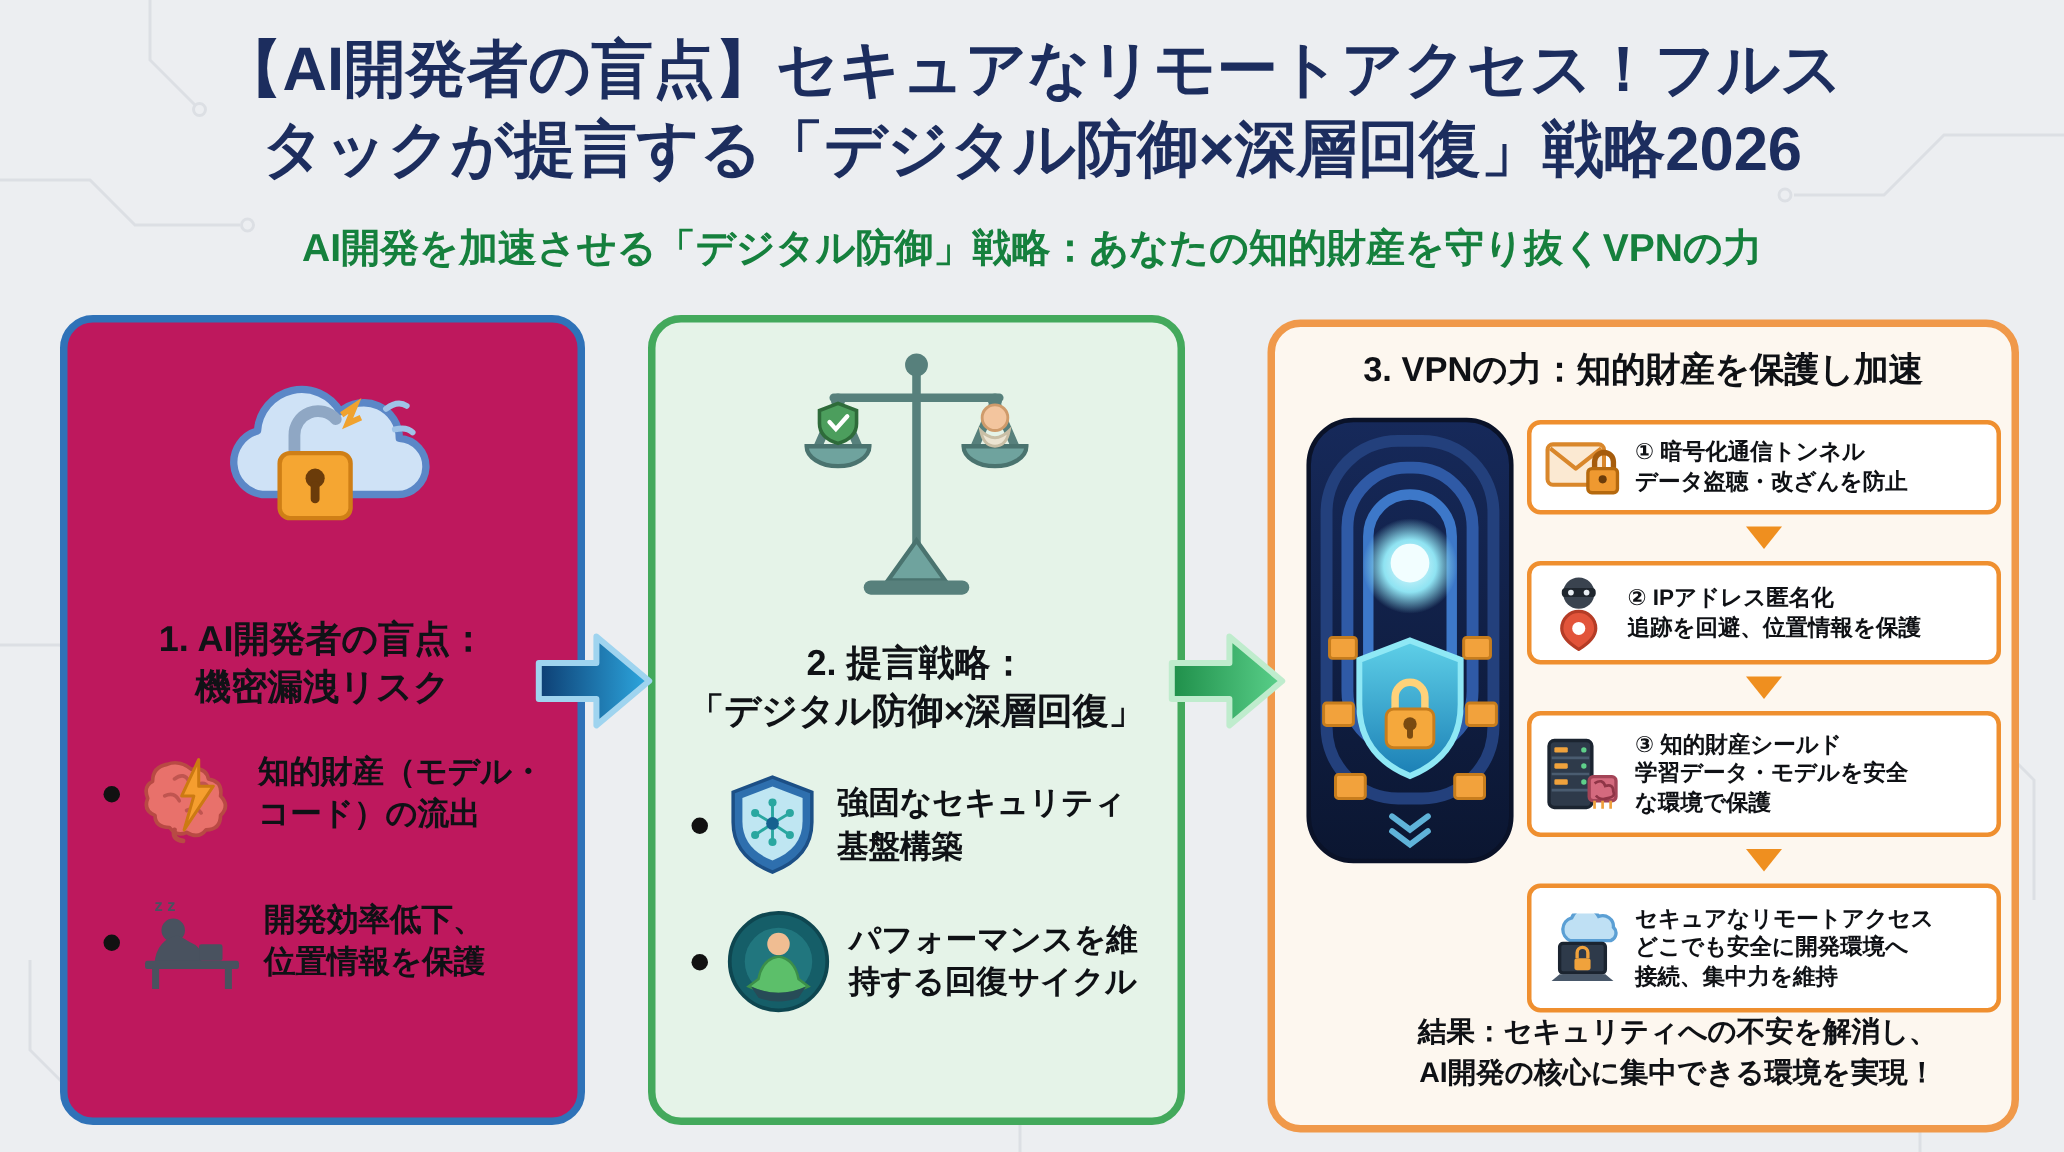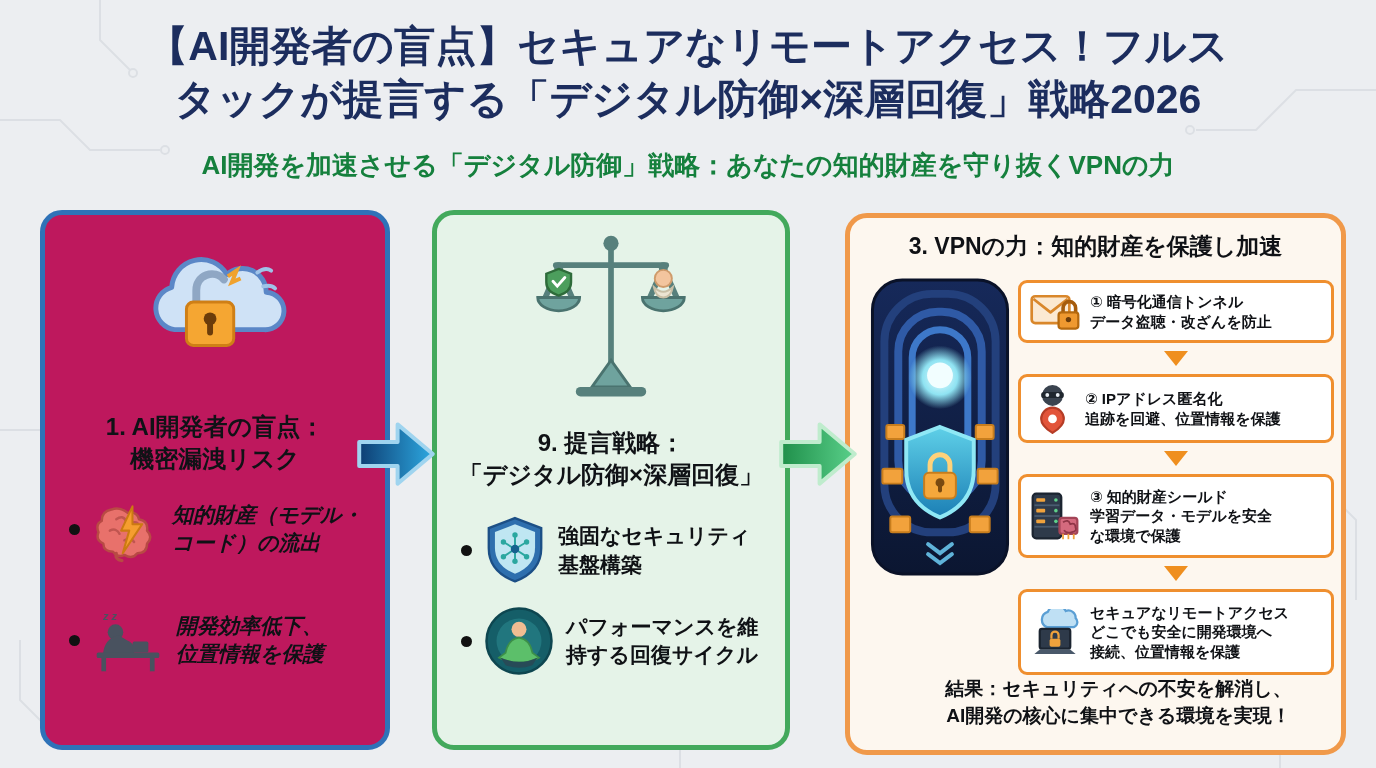--- a/index.html
+++ b/index.html
@@ -21,21 +21,21 @@
   .top-icon { position:absolute; left:50%; transform:translateX(-50%); }
   .p1 .top-icon { top:28px; }
   .p2 .top-icon { top:14px; }
 
   .p-heading { position:absolute; left:0; width:100%; text-align:center; font-weight:800;
                font-size:24px; line-height:1.35; color:#101216; white-space:pre-line; }
   .p1 .p-heading { top:196px; }
   .p2 .p-heading { top:212px; }
 
   .items { position:absolute; left:24px; right:10px; display:flex; flex-direction:column; }
-  .p1 .items { top:280px; gap:44px;font-style:italic; }
+  .p1 .items { top:280px; gap:32px; }
   .p2 .items { top:300px; gap:20px; }
   .item { display:flex; align-items:center; gap:12px; }
   .dot { width:11px; height:11px; border-radius:50%; background:#111; flex:0 0 auto; }
   .iwrap { flex:0 0 auto; display:flex; align-items:center; justify-content:center; }
   .itext { font-size:21px; font-weight:800; line-height:1.35; white-space:pre-line; }
 
   .p3-heading { position:absolute; top:13px; left:0; width:100%; text-align:center;
                 font-size:23px; font-weight:800; }
   .tunnel { position:absolute; left:20px; top:60px; }
   .steps { position:absolute; left:168px; top:62px; width:316px; display:flex; flex-direction:column; }
@@ -154,21 +154,21 @@
         <path d="M8 72 h44 a22 14 0 0 1 -44 0 z" fill="#6fa39e" stroke="#4a736f" stroke-width="3"></path>
         <path d="M118 72 h44 a22 14 0 0 1 -44 0 z" fill="#6fa39e" stroke="#4a736f" stroke-width="3"></path>
         <path d="M85 138 l-20 28 h40 z" fill="#6fa39e" stroke="#4a736f" stroke-width="3"></path>
         <rect x="48" y="166" width="74" height="10" rx="5" fill="#57807c"></rect>
         <path d="M30 42 l13 5 v9 q0 10 -13 14 q-13 -4 -13 -14 v-9 z" fill="#4c9e5d" stroke="#2e6b3a" stroke-width="2.5"></path>
         <path d="M24 55 l4.5 5 l8 -9" stroke="#ffffff" stroke-width="3" fill="none" stroke-linecap="round"></path>
         <circle cx="140" cy="52" r="9" fill="#f3c59e" stroke="#cf9b6b" stroke-width="2"></circle>
         <path d="M130 61 q10 10 20 0 q-2 11 -10 11 q-8 0 -10 -11 z" fill="#ece4d2" stroke="#c9bfa6" stroke-width="2"></path>
       </svg>
     </span>
-    <div class="p-heading">9. 提言戦略：
+    <div class="p-heading">2. 提言戦略：
 「デジタル防御×深層回復」</div>
     <div class="items">
       <div class="item">
         <span class="dot"></span>
         <span class="iwrap">
           <svg viewBox="0 0 80 92" width="62" height="71">
             <path d="M40 4 L74 17 v26 q0 30 -34 43 q-34 -13 -34 -43 V17 z" fill="#2e6fae" stroke="#1c4f86" stroke-width="3"></path>
             <path d="M40 12 L66 22 v20 q0 24 -26 34 q-26 -10 -26 -34 V22 z" fill="#bfe6f2"></path>
             <g stroke="#2aa7a0" stroke-width="2.5">
               <line x1="40" y1="44" x2="40" y2="26"></line>
@@ -335,21 +335,21 @@
           <svg viewBox="0 0 58 52" width="52" height="47">
             <path d="M20 20 a9 9 0 0 1 1 -17 a11 11 0 0 1 20 -1 a8 8 0 0 1 11 8 a6 6 0 0 1 -2 10 z" fill="#bfe0f4" stroke="#5b9fd4" stroke-width="2.5"></path>
             <rect x="12" y="22" width="34" height="22" rx="2.5" fill="#2e3a4a" stroke="#1b2430" stroke-width="2.5"></rect>
             <path d="M25 33 v-4 a4 4 0 0 1 8 0 v4" fill="none" stroke="#f0a23c" stroke-width="2.5"></path>
             <rect x="23" y="33" width="12" height="9" rx="2" fill="#f0a23c"></rect>
             <polygon points="6,50 52,50 46,45 12,45" fill="#49586a"></polygon>
           </svg>
         </span>
         <span class="step-text">セキュアなリモートアクセス
 どこでも安全に開発環境へ
-接続、位置情報を保護</span>
+接続、集中力を維持</span>
       </div>
     </div>
 
     <div class="result">結果：セキュリティへの不安を解消し、
 AI開発の核心に集中できる環境を実現！</div>
   </div>
 
 </div>
 
 </body></html>

